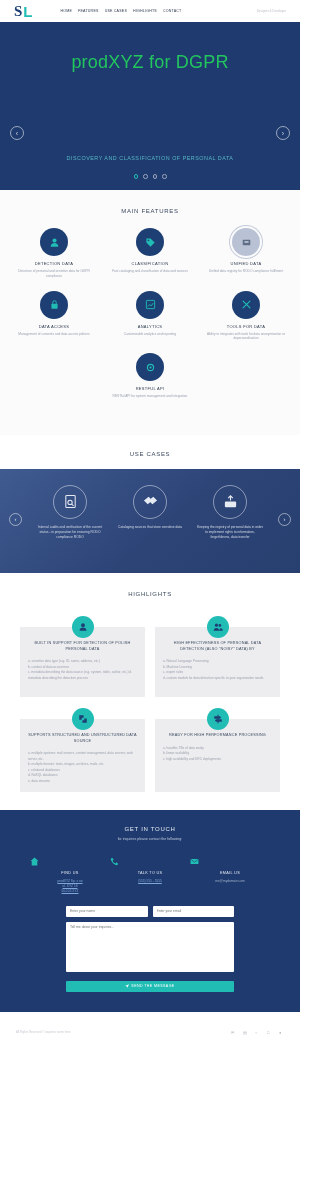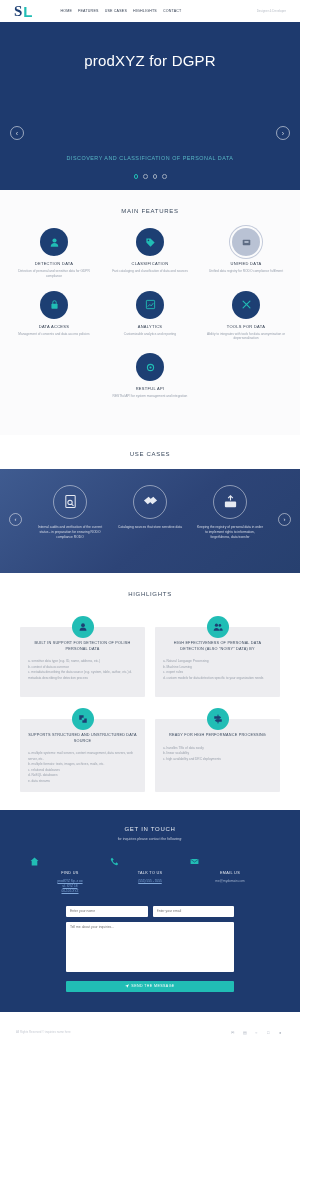--- a/index.html
+++ b/index.html
@@ -32,21 +32,21 @@
   }
   .nav-tag { margin-left: auto; font-size: 3px; color: #b9bec7; }
 
   
   .hero {
     background: #1e3a6e; height: 168px;
     position: relative; display: flex;
     flex-direction: column; align-items: center;
   }
   .hero-title {
-    margin-top: 30px; color: #ffffff; font-size: 15px;
+    margin-top: 30px; color: #22c55e; font-size: 18px;
     font-weight: normal; letter-spacing: 0.2px;
   }
   .hero-sub {
     position: absolute; top: 133px; width: 100%; text-align: center;
     color: #57b5c4; font-size: 5.4px; letter-spacing: 0.5px;
   }
   .arrow {
     position: absolute; top: 104px; width: 14px; height: 14px;
     border: 1px solid rgba(255,255,255,0.55); border-radius: 50%;
     color: #d8dee8; font-size: 7px; display: flex;

